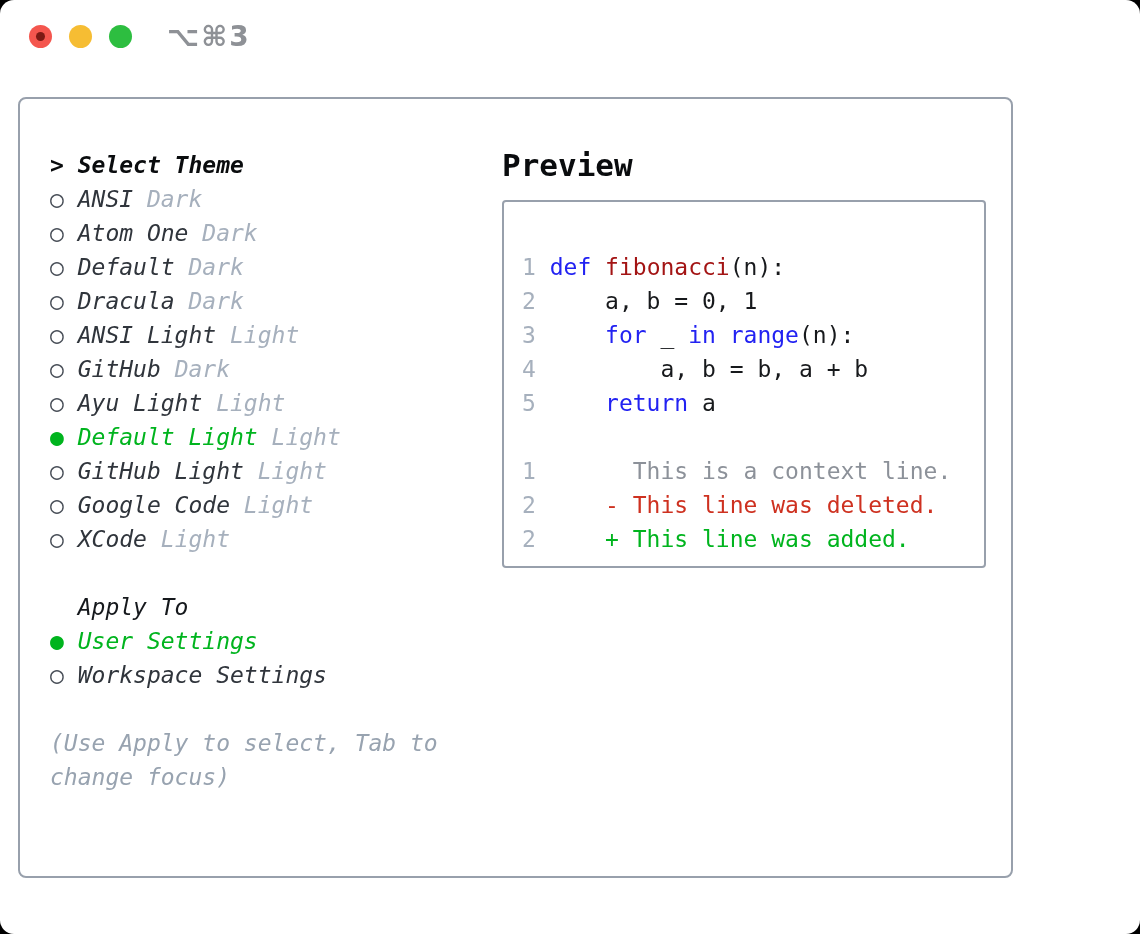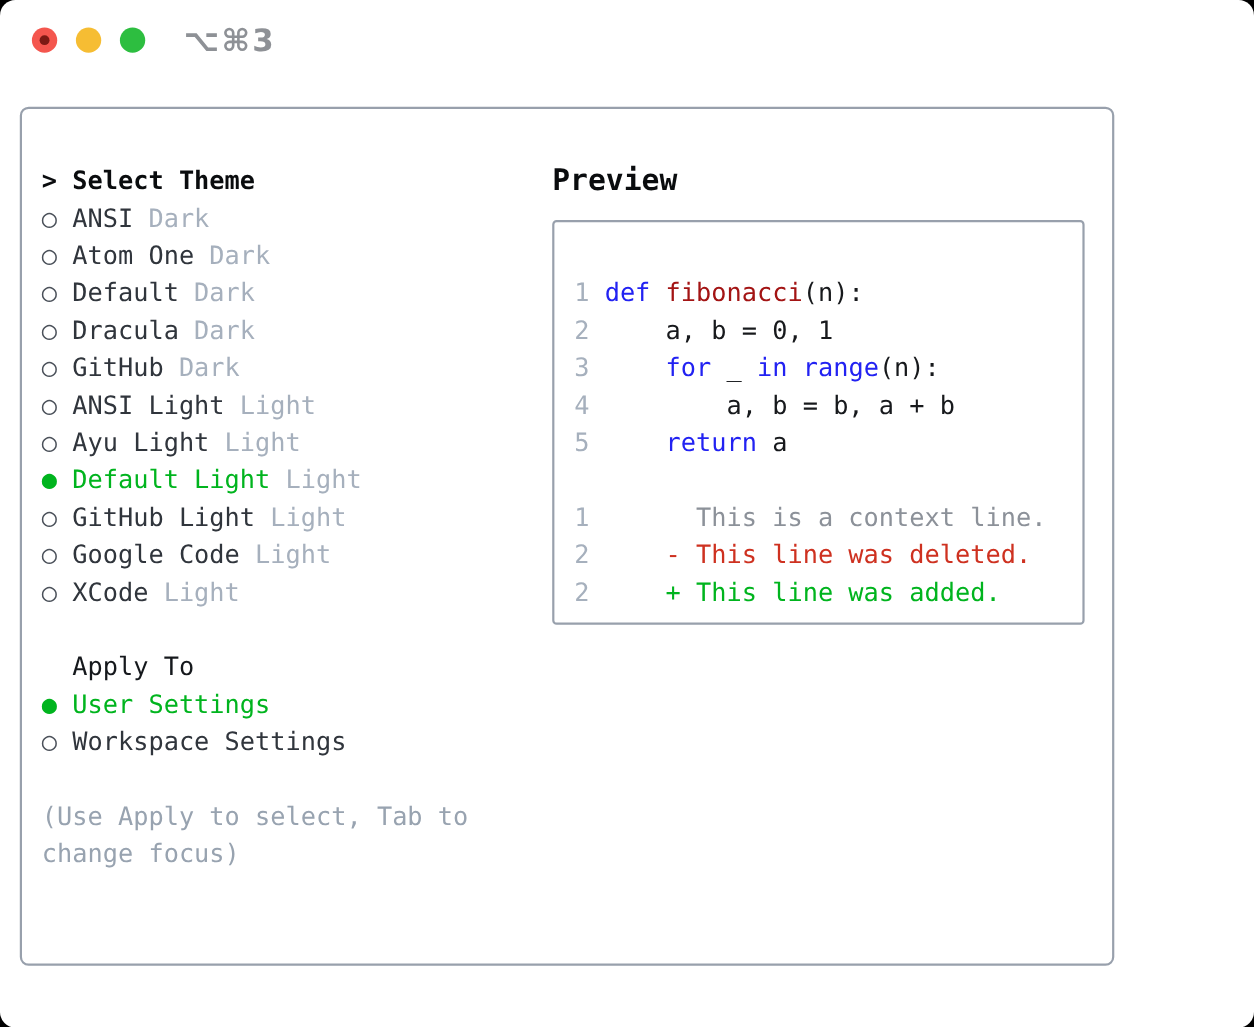--- a/index.html
+++ b/index.html
@@ -44,35 +44,35 @@
     font-family:"DejaVu Sans","Liberation Sans",sans-serif;
     font-size:28px;font-weight:bold;letter-spacing:2px;color:var(--titlebar_text);
   }
   
   .window{
     position:absolute;left:18px;top:97px;width:995px;height:781px;
     border:2px solid var(--border_gray);border-radius:8px;background:#fff;
   }
   
   .row{height:34px;line-height:34px;font-size:23px;white-space:pre;}
-  .left-col{position:absolute;left:38px;top:148px;}
+  .left-col{position:absolute;left:50px;top:148px;font-style:italic;}
   .hprefix{display:inline-block;width:27.7px;color:var(--heading_black);font-weight:bold;}
   .heading{color:var(--heading_black);font-weight:bold;}
   .subheading{display:inline-block;padding-left:27.7px;color:#15181c;}
   .marker{display:inline-block;width:27.7px;color:#4b515a;}
   .tname{color:var(--item_text);text-align:right;}
   .gap1{display:inline-block;width:13.85px;}
   .suffix{color:var(--item_suffix);}
   .opt.selected .marker,.opt.selected .tname{color:var(--accent_green);}
   .spacer{height:34px;}
   .hint{color:var(--hint_text);}
   
   .preview-title{
     position:absolute;left:502px;top:148px;height:34px;line-height:34px;
-    font-size:27px;font-weight:bold;color:var(--heading_black);
+    font-size:31px;font-weight:bold;color:var(--heading_black);
   }
   .preview-box{
     position:absolute;left:502px;top:200px;width:484px;height:368px;
     border:2px solid var(--border_gray);border-radius:4px;background:#fff;
     padding:48px 0 0 18px;overflow:hidden;
   }
   .lnum{display:inline-block;width:27.7px;color:var(--line_number);}
   .kw{color:var(--code_keyword);}
   .pl{color:var(--code_plain);}
   .fn{color:var(--code_function);}
@@ -94,22 +94,22 @@
 
   <div class="window"></div>
 
   <div class="left-col">
     <div class="row"><span class="hprefix">&gt;</span><span class="heading">Select Theme</span></div>
 
     <div class="row opt"><span class="marker">○</span><span class="tname">ANSI</span><span class="gap1"></span><span class="suffix">Dark</span></div>
     <div class="row opt"><span class="marker">○</span><span class="tname">Atom One</span><span class="gap1"></span><span class="suffix">Dark</span></div>
     <div class="row opt"><span class="marker">○</span><span class="tname">Default</span><span class="gap1"></span><span class="suffix">Dark</span></div>
     <div class="row opt"><span class="marker">○</span><span class="tname">Dracula</span><span class="gap1"></span><span class="suffix">Dark</span></div>
+    <div class="row opt"><span class="marker">○</span><span class="tname">ANSI Light</span><span class="gap1"></span><span class="suffix">Light</span></div>
     <div class="row opt"><span class="marker">○</span><span class="tname">GitHub</span><span class="gap1"></span><span class="suffix">Dark</span></div>
-    <div class="row opt"><span class="marker">○</span><span class="tname">ANSI Light</span><span class="gap1"></span><span class="suffix">Light</span></div>
     <div class="row opt"><span class="marker">○</span><span class="tname">Ayu Light</span><span class="gap1"></span><span class="suffix">Light</span></div>
     <div class="row opt selected"><span class="marker">●</span><span class="tname">Default Light</span><span class="gap1"></span><span class="suffix">Light</span></div>
     <div class="row opt"><span class="marker">○</span><span class="tname">GitHub Light</span><span class="gap1"></span><span class="suffix">Light</span></div>
     <div class="row opt"><span class="marker">○</span><span class="tname">Google Code</span><span class="gap1"></span><span class="suffix">Light</span></div>
     <div class="row opt"><span class="marker">○</span><span class="tname">XCode</span><span class="gap1"></span><span class="suffix">Light</span></div>
 
     <div class="spacer"></div>
 
     <div class="row"><span class="subheading">Apply To</span></div>
     <div class="row opt selected"><span class="marker">●</span><span class="tname">User Settings</span></div>

